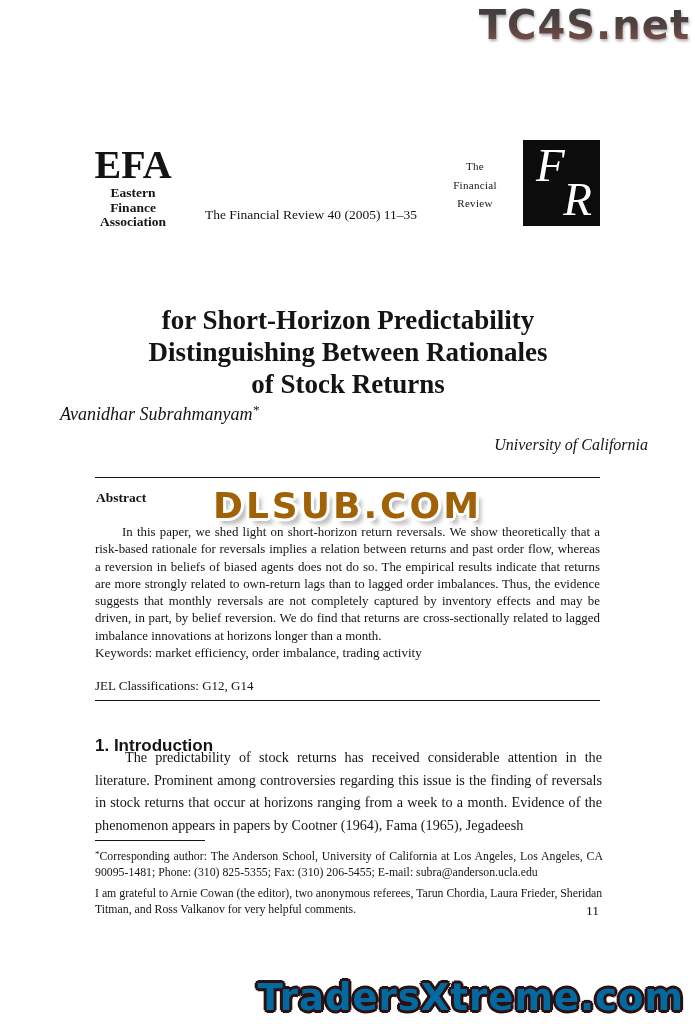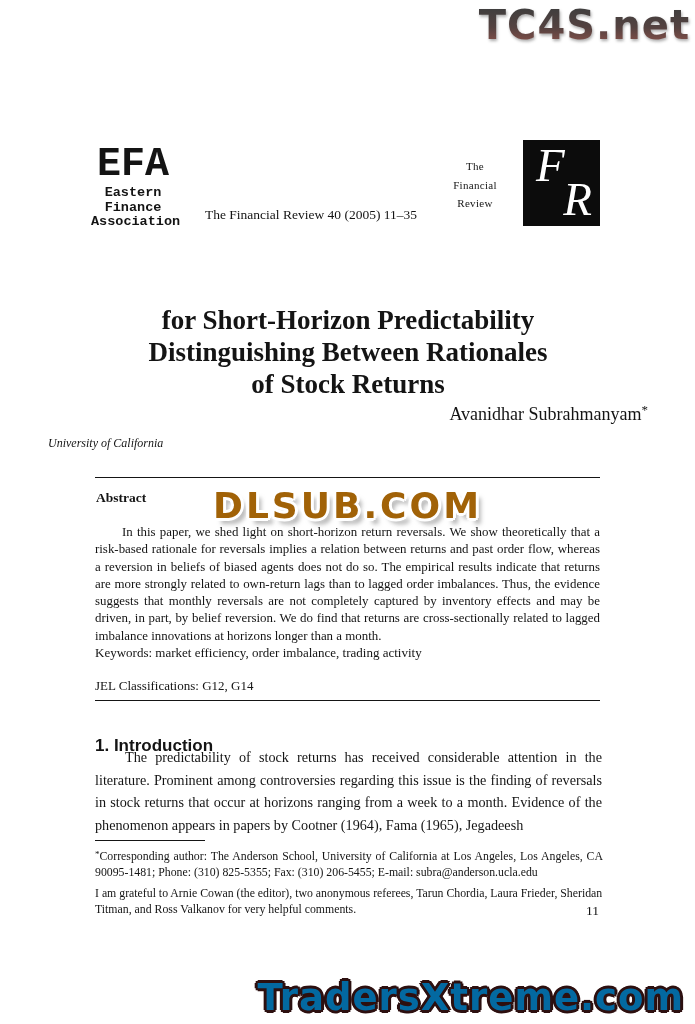--- a/index.html
+++ b/index.html
@@ -34,21 +34,21 @@
     font-family:"DejaVu Sans", sans-serif; font-weight:700;
     font-size:37px; letter-spacing:1px; line-height:44px;
     color:#0369a1;
     text-shadow:
       -2px -2px 0 #2d1010, 2px -2px 0 #2d1010, -2px 2px 0 #2d1010, 2px 2px 0 #2d1010,
       -3px 0 0 #2d1010, 3px 0 0 #2d1010, 0 -3px 0 #2d1010, 0 3px 0 #2d1010,
       -5px 0 3px #ffffff, 5px 0 3px #ffffff, 0 -5px 3px #ffffff, 0 5px 3px #ffffff;
   }
 
   
-  .efa { position:absolute; left:91px; top:144px; width:84px; text-align:center;font-family:Liberation Mono, monospace; }
+  .efa { position:absolute; left:91px; top:144px; width:84px; text-align:center; }
   .efa-acronym { font-size:40px; font-weight:bold; line-height:42px; }
   .efa-line { font-size:13.5px; font-weight:bold; line-height:14.5px; }
 
   .citation { position:absolute; left:0; top:207px; width:622px; text-align:center; font-size:13.5px; }
 
   .journal-name {
     position:absolute; left:425px; top:157px; width:100px; text-align:center;
     font-size:11px; line-height:18.5px; letter-spacing:0.3px;
   }
 
@@ -58,23 +58,23 @@
   }
   .fr-f { position:absolute; left:13px; top:-2px; font-size:47px; }
   .fr-r { position:absolute; right:8px; bottom:0px; font-size:47px; }
 
   
   .title {
     position:absolute; left:48px; top:304px; width:600px; text-align:center;
     font-size:27px; font-weight:bold; line-height:32px;
   }
   .title-line { display:block; }
-  .author { position:absolute; left:48px; top:402px; width:600px; text-align:right; font-size:18px; }
+  .author { position:absolute; left:60px; top:402px; width:600px; text-align:left; font-size:18px;font-style:italic; }
   .author sup { font-size:13px; vertical-align:6px; }
-  .affiliation { position:absolute; left:48px; top:436px; width:600px; text-align:left; font-style:italic; font-size:12px; }
+  .affiliation { position:absolute; left:48px; top:436px; width:600px; text-align:right; font-style:italic; font-size:16px; }
 
   
   .rule { position:absolute; left:95px; width:505px; border-top:1.6px solid #151515; }
   .rule-top { top:477px; }
   .rule-bottom { top:700px; }
   .abstract-heading { position:absolute; left:96px; top:490px; font-size:13.5px; font-weight:bold; }
   .abstract-body {
     position:absolute; left:95px; top:524px; width:505px;
     font-size:12.9px; line-height:17.3px; text-align:justify; text-indent:27px;
   }

